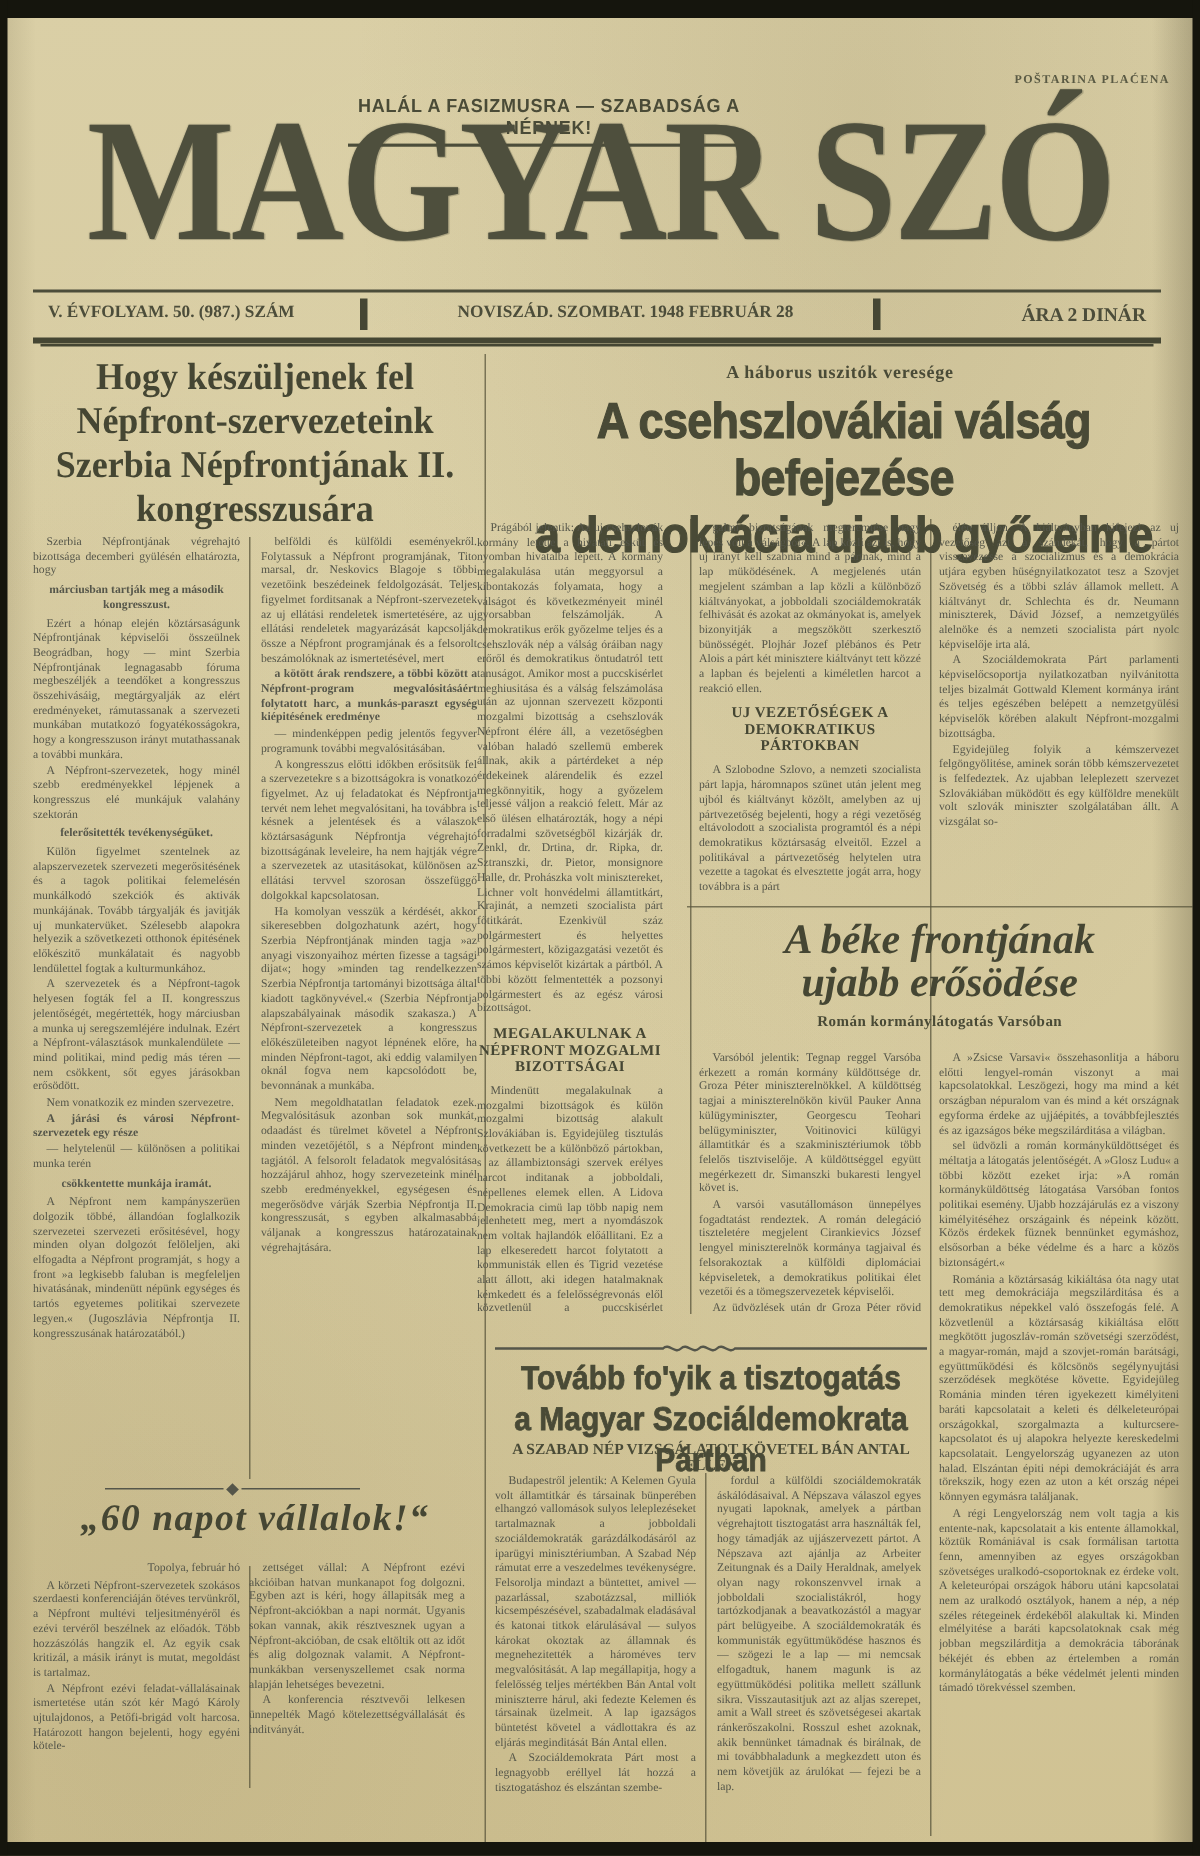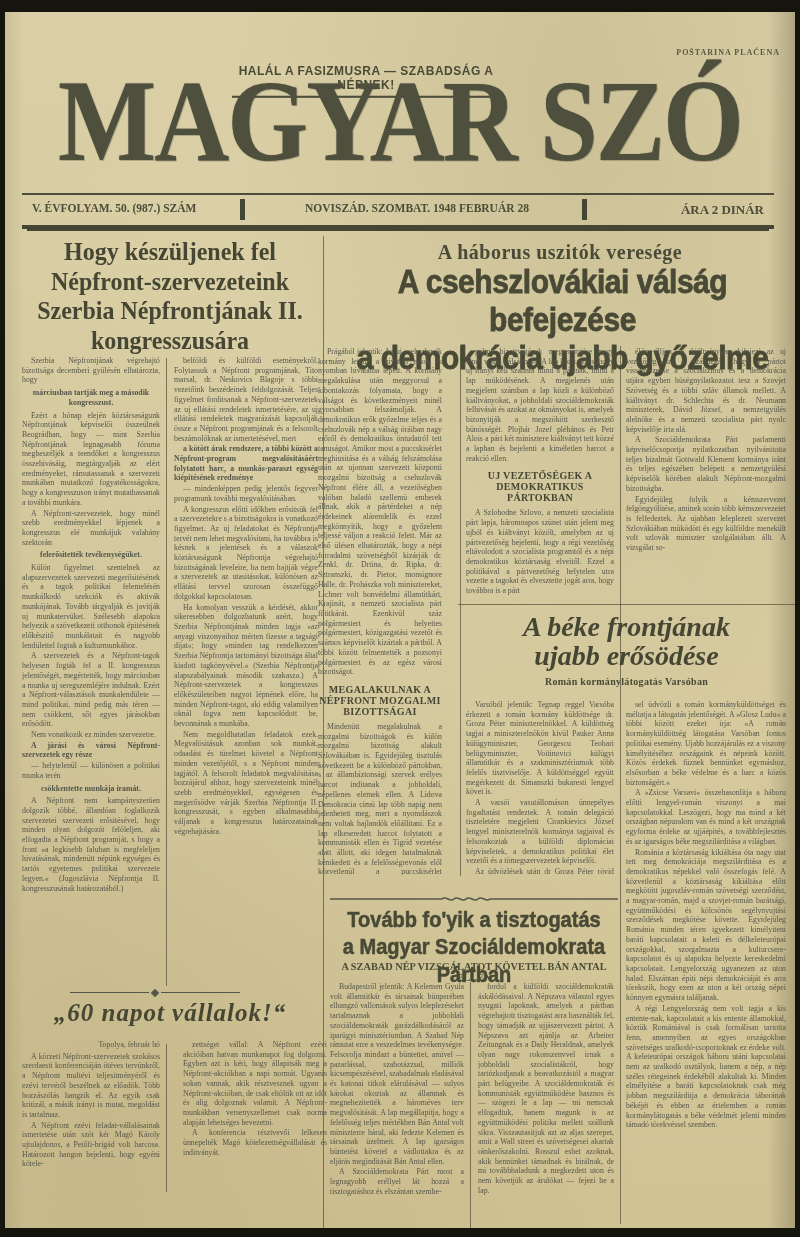--- a/index.html
+++ b/index.html
@@ -43,21 +43,21 @@
       font-size:24px;line-height:28px;color:#454633;transform:scaleY(1.05);}
   .tcol{position:absolute;overflow:hidden;font-size:7.8px;line-height:9.7px;
         text-align:justify;color:#55564a;}
   .tcol p{margin:0 0 1px 0;text-indent:9px;}
   .tcol p.bc{font-weight:bold;text-align:center;text-indent:0;margin:3px 0;}
   .tcol p.b{font-weight:bold;}
   .tcol p.sub{font-weight:bold;text-align:center;text-indent:0;font-size:10px;
               letter-spacing:.3px;margin:7px 0 5px;line-height:11px;color:#454633;}
   .tcol p.dl{font-weight:normal;text-align:right;text-indent:40px;margin-bottom:2px;}
 
-  .kicker{left:330px;top:241px;width:460px;text-align:center;font-size:20px;
+  .kicker{left:330px;top:241px;width:460px;text-align:center;font-size:12px;
     font-weight:bold;letter-spacing:.5px;color:#4a4b37;}
   .bigh{left:330px;top:263px;width:465px;text-align:center;
     font-family:"Liberation Sans",sans-serif;font-weight:bold;color:#494a36;
     font-size:30px;line-height:34px;letter-spacing:-.5px;transform:scaleY(1.12);
     transform-origin:top center;-webkit-text-stroke:.7px #494a36;}
 
   .boxh{left:458px;top:612px;width:337px;text-align:center;font-weight:bold;
     font-style:italic;font-size:28px;line-height:29px;color:#454633;}
   .boxsub{left:458px;top:676px;width:337px;text-align:center;font-weight:bold;
     font-size:10px;color:#494a36;letter-spacing:.3px;}
@@ -130,21 +130,21 @@
       <span class="ln"></span>
         <span class="dia"></span>
         <span class="ln"></span>
     </div>
     <div class="abs h60">„60 napot vállalok!“</div>
     <div class="tcol" style="left:22px;top:1040px;width:138px;height:152px">
         <p class="dl">Topolya, február hó</p>
         <p>A körzeti Népfront-szervezetek szokásos szerdaesti konferenciáján ötéves tervünkről, a Népfront multévi teljesitményéről és ezévi tervéről beszélnek az előadók. Több hozzászólás hangzik el. Az egyik csak kritizál, a másik irányt is mutat, megoldást is tartalmaz.</p>
         <p>A Népfront ezévi feladat-vállalásainak ismertetése után szót kér Magó Károly ujtulajdonos, a Petőfi-brigád volt harcosa. Határozott hangon bejelenti, hogy egyéni kötele-</p>
       </div>
-    <div class="tcol" style="left:183px;top:1040px;width:144px;height:152px">
+    <div class="tcol" style="left:166px;top:1040px;width:144px;height:152px">
         <p>zettséget vállal: A Népfront ezévi akcióiban hatvan munkanapot fog dolgozni. Egyben azt is kéri, hogy állapitsák meg a Népfront-akciókban a napi normát. Ugyanis sokan vannak, akik résztvesznek ugyan a Népfront-akcióban, de csak eltöltik ott az időt és alig dolgoznak valamit. A Népfront-munkákban versenyszellemet csak norma alapján lehetséges bevezetni.</p>
         <p>A konferencia résztvevői lelkesen ünnepelték Magó kötelezettségvállalását és inditványát.</p>
       </div>
 
     <div class="abs kicker">A háborus uszitók veresége</div>
     <div class="abs bigh">
       <div>A csehszlovákiai válság befejezése</div>
       <div>a demokrácia ujabb győzelme</div>
     </div>
     <div class="tcol" style="left:318px;top:347px;width:124px;height:528px">
@@ -167,22 +167,22 @@
       <div>A béke frontjának</div>
       <div>ujabb erősödése</div>
     </div>
     <div class="abs boxsub">Román kormánylátogatás Varsóban</div>
     <div class="tcol" style="left:466px;top:700px;width:148px;height:176px">
         <p>Varsóból jelentik: Tegnap reggel Varsóba érkezett a román kormány küldöttsége dr. Groza Péter miniszterelnökkel. A küldöttség tagjai a miniszterelnökön kivül Pauker Anna külügyminiszter, Georgescu Teohari belügyminiszter, Voitinovici külügyi államtitkár és a szakminisztériumok több felelős tisztviselője. A küldöttséggel együtt megérkezett dr. Simanszki bukaresti lengyel követ is.</p>
         <p>A varsói vasutállomáson ünnepélyes fogadtatást rendeztek. A román delegáció tiszteletére megjelent Cirankievics József lengyel miniszterelnök kormánya tagjaival és felsorakoztak a külföldi diplomáciai képviseletek, a demokratikus politikai élet vezetői és a tömegszervezetek képviselői.</p>
         <p>Az üdvözlések után dr Groza Péter rövid beszédben kiemelte a baráti látogatás jelentőségét. Megállapitotta, hogy a látogatás erősiti és kimélyiti a baráti együttműködést a két szomszédállam között.</p>
       </div>
     <div class="tcol" style="left:626px;top:700px;width:160px;height:516px">
+        <p>A »Zsicse Varsavi« összehasonlitja a háboru előtti lengyel-román viszonyt a mai kapcsolatokkal. Leszögezi, hogy ma mind a két országban népuralom van és mind a két országnak egyforma érdeke az ujjáépités, a továbbfejlesztés és az igazságos béke megszilárditása a világban.</p>
         <p>sel üdvözli a román kormányküldöttséget és méltatja a látogatás jelentőségét. A »Glosz Ludu« a többi között ezeket irja: »A román kormányküldöttség látogatása Varsóban fontos politikai esemény. Ujabb hozzájárulás ez a viszony kimélyitéséhez országaink és népeink között. Közös érdekek füznek bennünket egymáshoz, elsősorban a béke védelme és a harc a közös biztonságért.«</p>
-        <p>A »Zsicse Varsavi« összehasonlitja a háboru előtti lengyel-román viszonyt a mai kapcsolatokkal. Leszögezi, hogy ma mind a két országban népuralom van és mind a két országnak egyforma érdeke az ujjáépités, a továbbfejlesztés és az igazságos béke megszilárditása a világban.</p>
         <p>Románia a köztársaság kikiáltása óta nagy utat tett meg demokráciája megszilárditása és a demokratikus népekkel való összefogás felé. A közvetlenül a köztársaság kikiáltása előtt megkötött jugoszláv-román szövetségi szerződést, a magyar-román, majd a szovjet-román barátsági, együttműködési és kölcsönös segélynyujtási szerződések megkötése követte. Egyidejüleg Románia minden téren igyekezett kimélyiteni baráti kapcsolatait a keleti és délkeleteurópai országokkal, szorgalmazta a kulturcsere-kapcsolatot és uj alapokra helyezte kereskedelmi kapcsolatait. Lengyelország ugyanezen az uton halad. Elszántan épiti népi demokráciáját és arra törekszik, hogy ezen az uton a két ország népei könnyen egymásra találjanak.</p>
         <p>A régi Lengyelország nem volt tagja a kis entente-nak, kapcsolatait a kis entente államokkal, köztük Romániával is csak formálisan tartotta fenn, amennyiben az egyes országokban szövetséges uralkodó-csoportoknak ez érdeke volt. A keleteurópai országok háboru utáni kapcsolatai nem az uralkodó osztályok, hanem a nép, a nép széles rétegeinek érdekéből alakultak ki. Minden elmélyitése a baráti kapcsolatoknak csak még jobban megszilárditja a demokrácia táborának békéjét és ebben az értelemben a román kormánylátogatás a béke védelmét jelenti minden támadó törekvéssel szemben.</p>
       </div>
 
     <svg class="abs squig" viewBox="0 0 288 10">
       <path d="M0 5 H112 C116 1 120 9 124 5 C128 1 132 9 136 5 C140 1 144 9 148 5 C152 1 156 9 160 5 H288" stroke="#55564a" fill="none" stroke-width="1.6"></path>
     </svg>
     <div class="abs purgeh">
       <div>Tovább fo'yik a tisztogatás</div>
       <div>a Magyar Szociáldemokrata Pártban</div>

